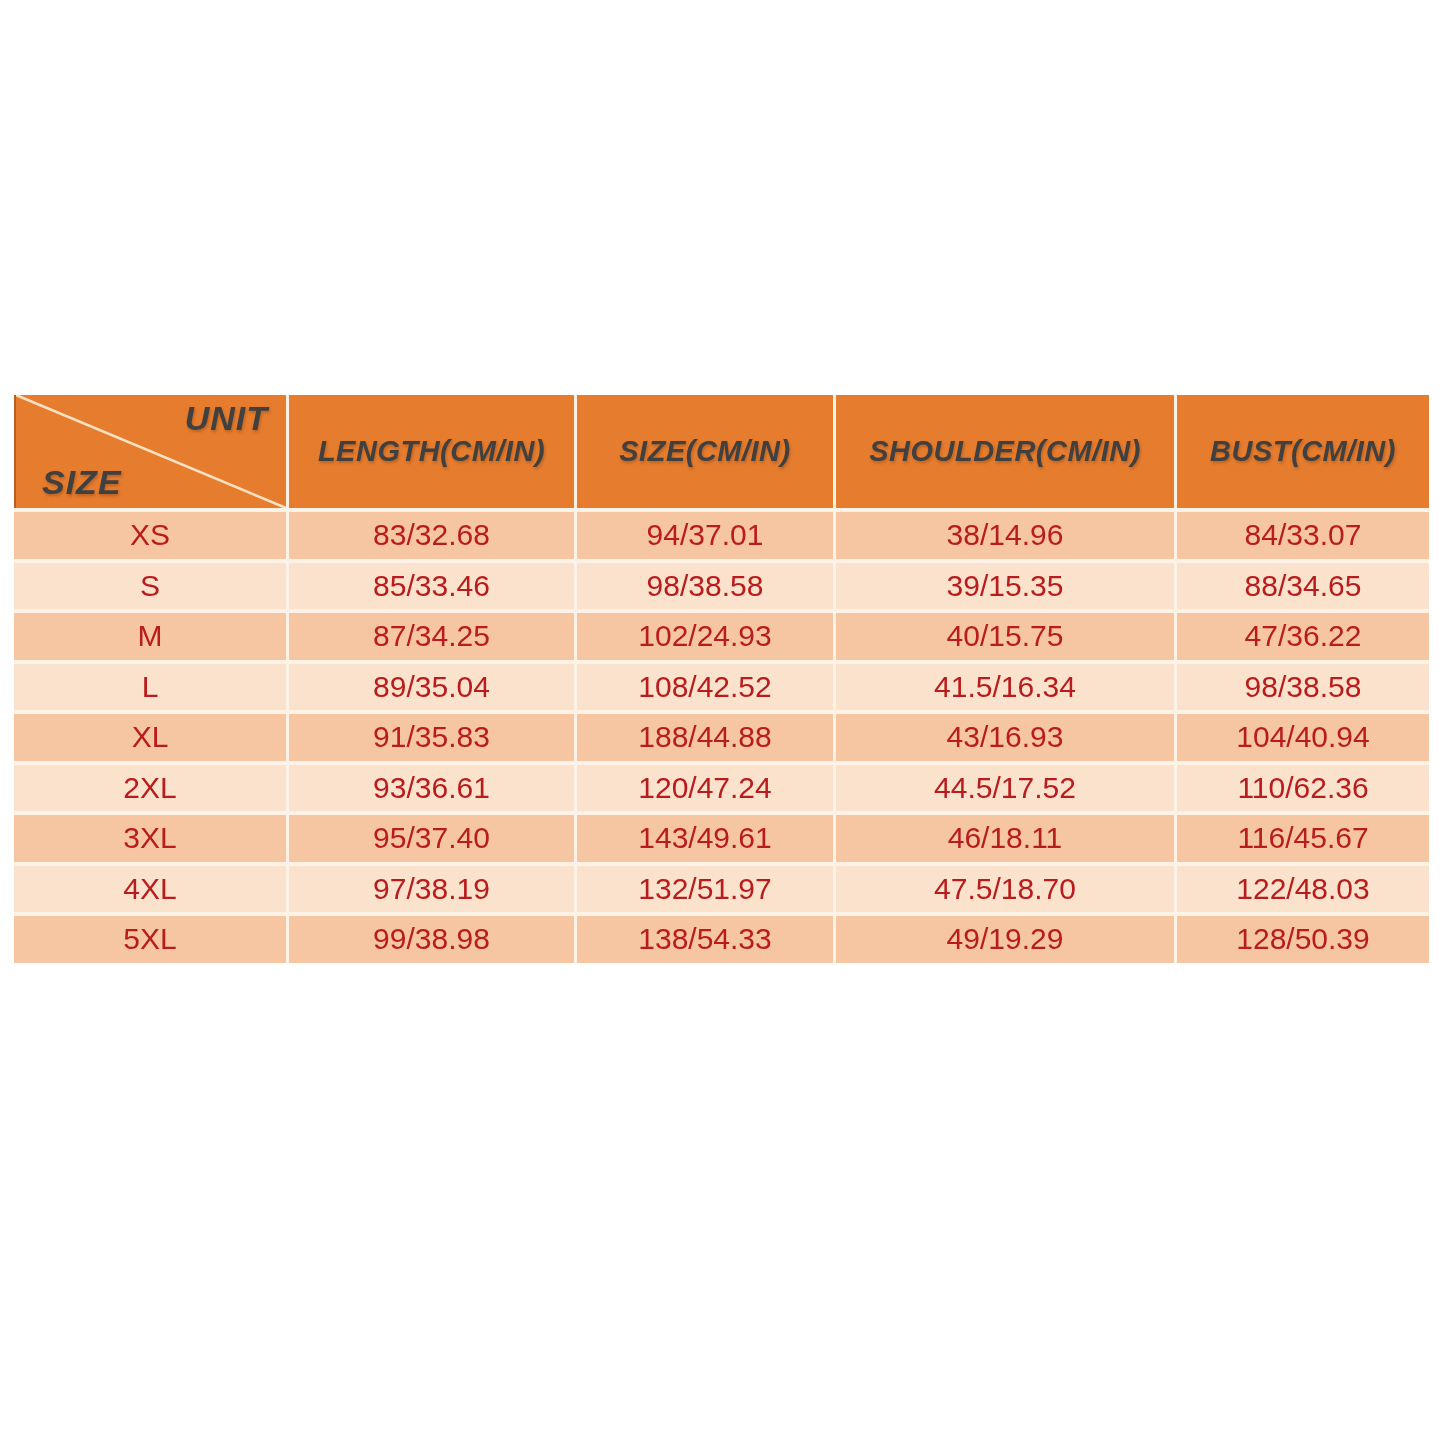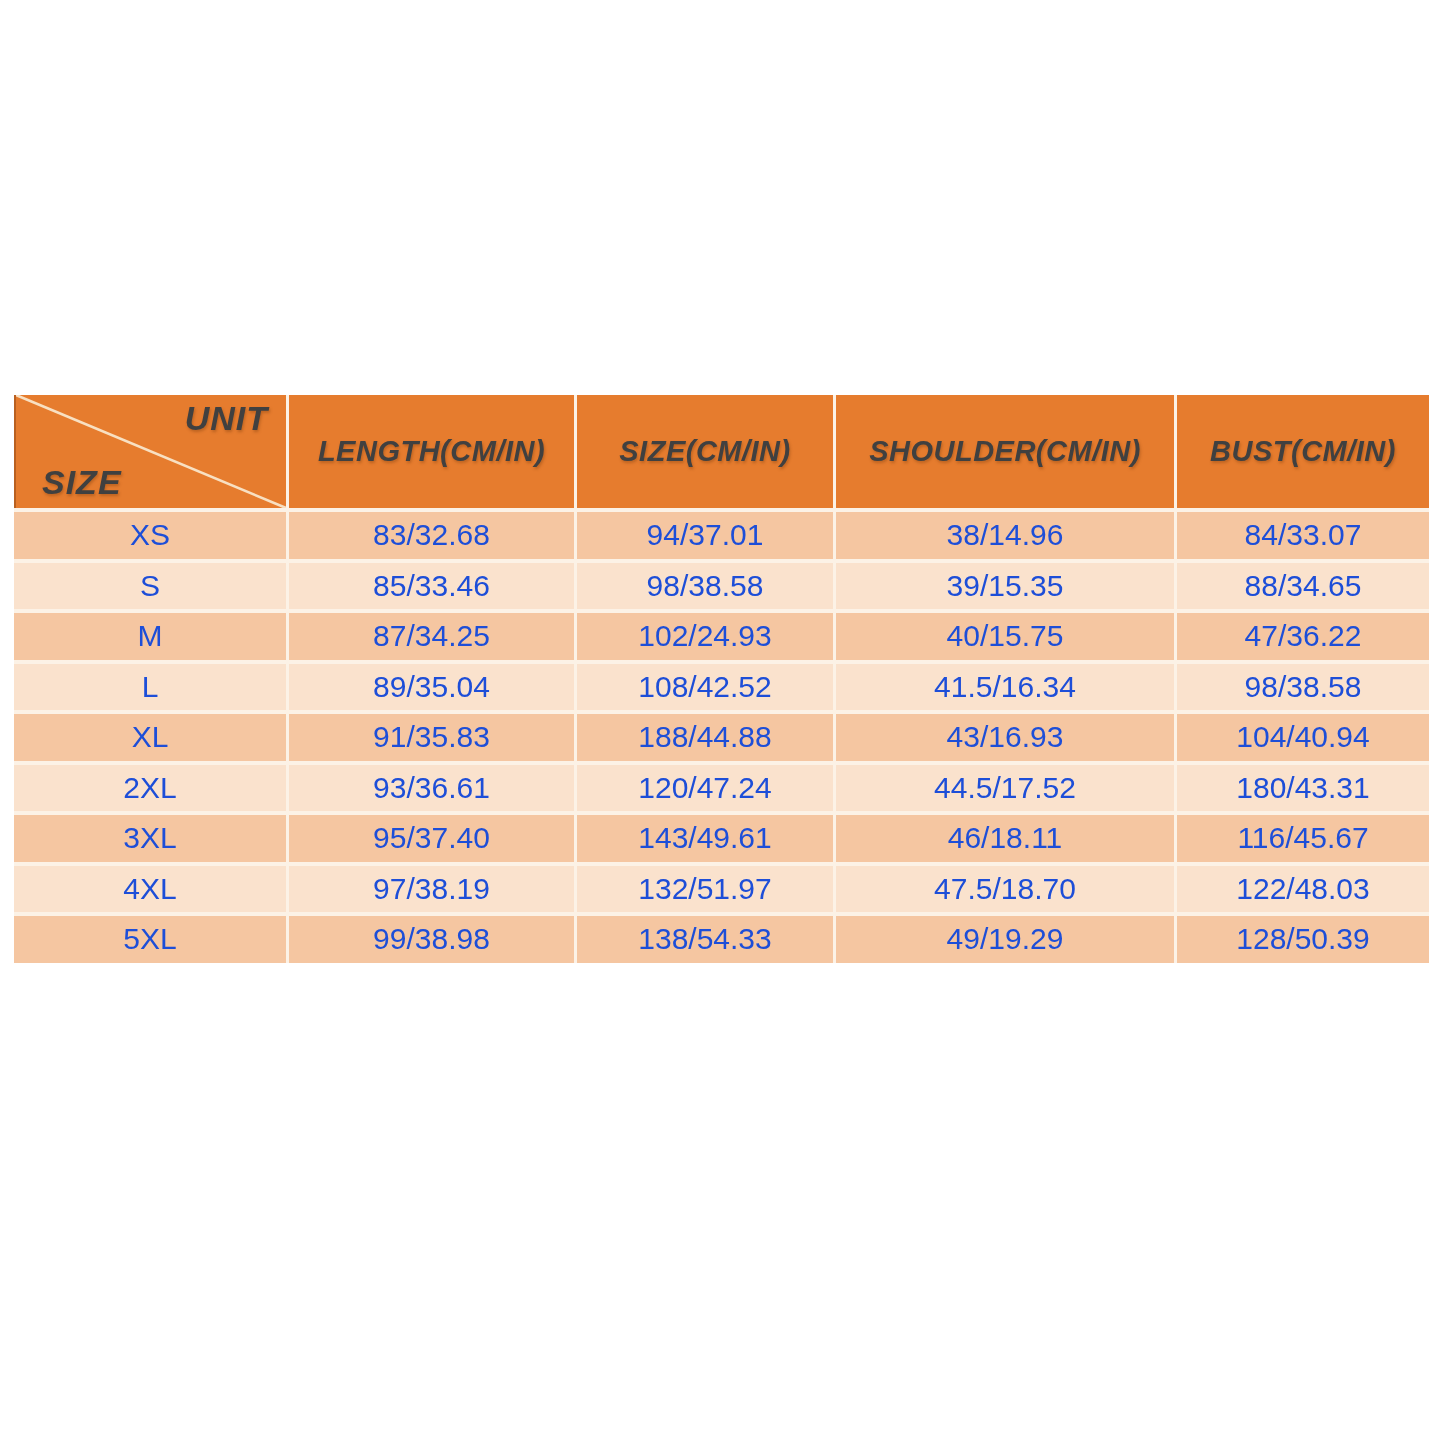--- a/index.html
+++ b/index.html
@@ -70,21 +70,21 @@
     font-weight: bold;
     letter-spacing: 1px;
   }
 
   
   .cell {
     display: flex;
     align-items: center;
     justify-content: center;
     font-size: 30px;
-    color: #1d4ed8;
+    color: #b91c1c;
     white-space: nowrap;
   }
   .row-dark  > .cell { background: #f5c6a1; }
   .row-light > .cell { background: #fae2cd; }
 </style>
 </head>
 <body>
 
 <div class="canvas">
   <div class="size-table">
@@ -141,21 +141,21 @@
     <div class="cell">188/44.88</div>
     <div class="cell">43/16.93</div>
     <div class="cell">104/40.94</div>
   </div>
 
   <div class="row row-light">
     <div class="cell">2XL</div>
     <div class="cell">93/36.61</div>
     <div class="cell">120/47.24</div>
     <div class="cell">44.5/17.52</div>
-    <div class="cell">180/43.31</div>
+    <div class="cell">110/62.36</div>
   </div>
 
   <div class="row row-dark">
     <div class="cell">3XL</div>
     <div class="cell">95/37.40</div>
     <div class="cell">143/49.61</div>
     <div class="cell">46/18.11</div>
     <div class="cell">116/45.67</div>
   </div>
 

